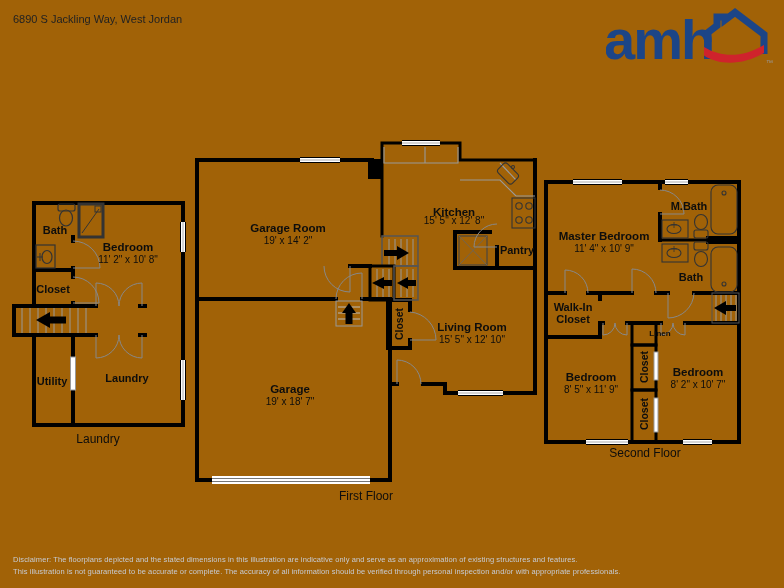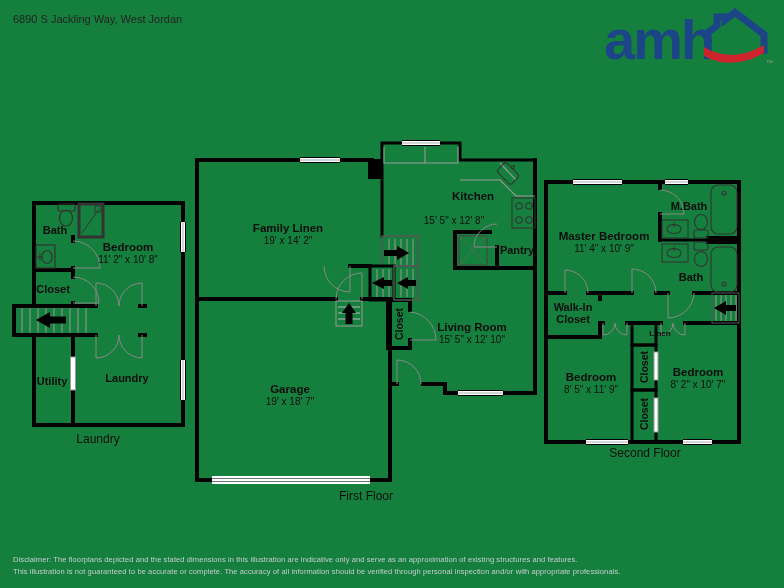--- a/index.html
+++ b/index.html
@@ -1,16 +1,16 @@
 <!DOCTYPE html>
 <html><head>
 <meta charset="utf-8">
 <style>
   html,body{margin:0;padding:0;background:#fff;}
-  #page{position:relative;width:784px;height:588px;background:#15803d;overflow:hidden;
+  #page{position:relative;width:784px;height:588px;background:#a16207;overflow:hidden;
         font-family:"Liberation Sans","DejaVu Sans",sans-serif;color:#111;}
   #address{position:absolute;left:13px;top:13px;font-size:11px;color:#222;}
   #logo{position:absolute;left:606px;top:8px;}
   #plan-svg{position:absolute;left:0;top:0;}
   .lbl{position:absolute;transform:translate(-50%,-50%);white-space:nowrap;text-align:center;color:#0d0d0d;}
   .room{font-weight:bold;font-size:11.5px;}
   .room-sm{font-weight:bold;font-size:11px;}
   .dims{font-size:10px;}
   .tiny{font-weight:bold;font-size:8px;}
   .vert{transform:translate(-50%,-50%) rotate(-90deg);font-weight:bold;font-size:10.5px;}
@@ -227,23 +227,23 @@
   </svg>
 
   <div class="lbl room-sm" style="left:55px;top:230px;">Bath</div>
   <div class="lbl room" style="left:128px;top:247px;">Bedroom</div>
   <div class="lbl dims" style="left:128px;top:259px;">11' 2" x 10' 8"</div>
   <div class="lbl room-sm" style="left:53px;top:289px;">Closet</div>
   <div class="lbl room-sm" style="left:52px;top:381px;">Utility</div>
   <div class="lbl room-sm" style="left:127px;top:378px;">Laundry</div>
   <div class="lbl floor-label" style="left:98px;top:439px;">Laundry</div>
 
-  <div class="lbl room" style="left:288px;top:228px;">Family Linen</div>
+  <div class="lbl room" style="left:288px;top:228px;">Garage Room</div>
   <div class="lbl dims" style="left:288px;top:240px;">19' x 14' 2"</div>
-  <div class="lbl room" style="left:454px;top:196px;margin-left:19px;">Kitchen</div>
+  <div class="lbl room" style="left:454px;top:212px;">Kitchen</div>
   <div class="lbl dims" style="left:454px;top:220px;">15' 5" x 12' 8"</div>
   <div class="lbl room-sm" style="left:517px;top:250px;">Pantry</div>
   <div class="lbl room" style="left:472px;top:327px;">Living Room</div>
   <div class="lbl dims" style="left:472px;top:339px;">15' 5" x 12' 10"</div>
   <div class="lbl vert" style="left:399px;top:324px;">Closet</div>
   <div class="lbl room" style="left:290px;top:389px;">Garage</div>
   <div class="lbl dims" style="left:290px;top:401px;">19' x 18' 7"</div>
   <div class="lbl floor-label" style="left:366px;top:496px;">First Floor</div>
 
   <div class="lbl room" style="left:604px;top:236px;">Master Bedroom</div>

